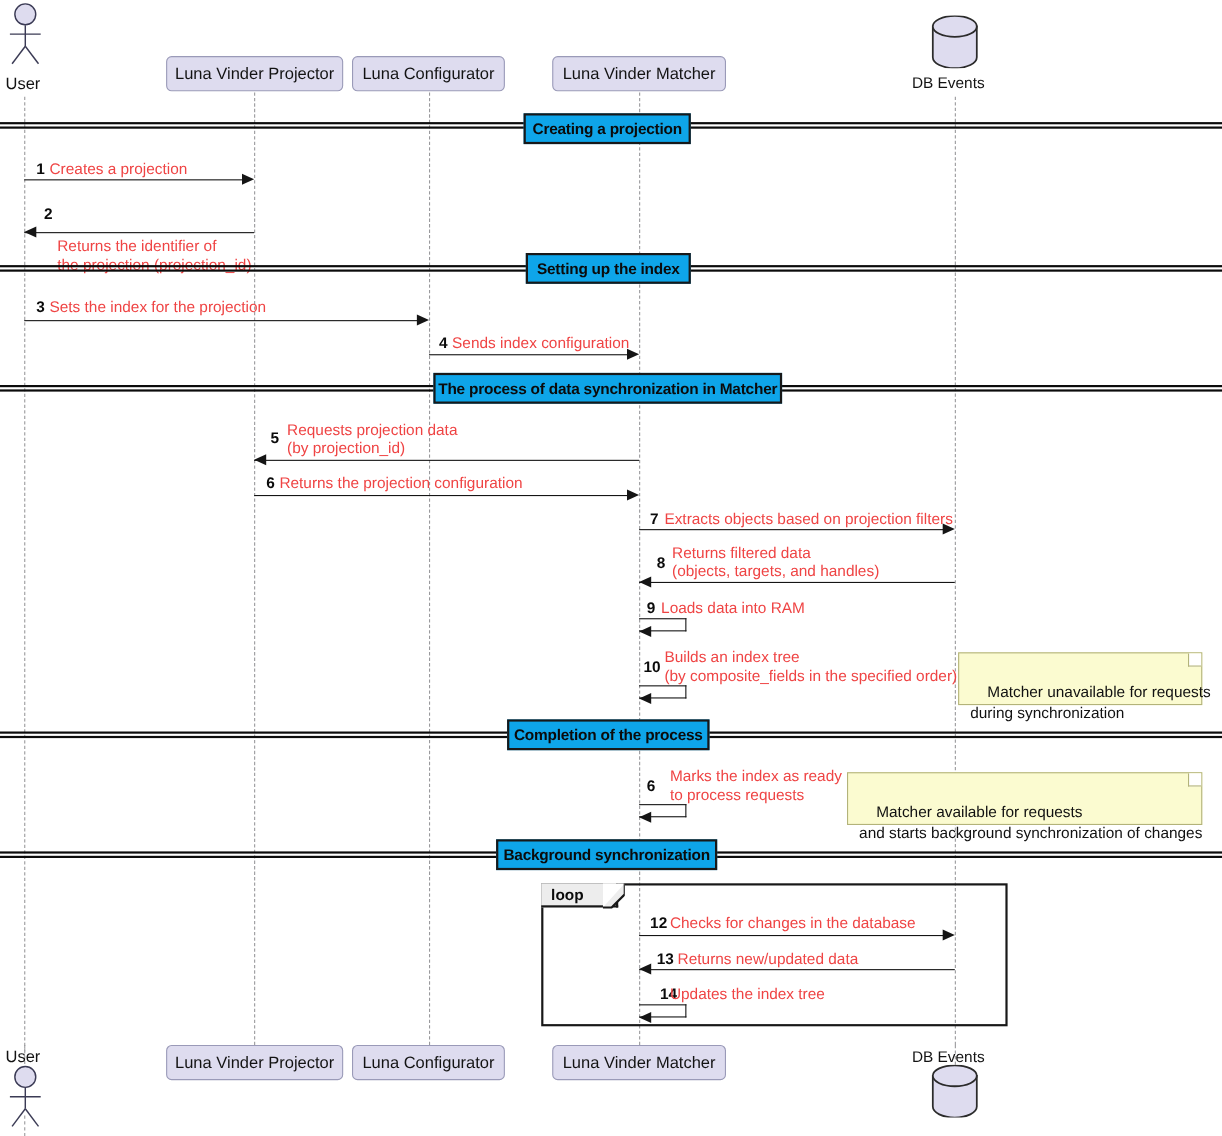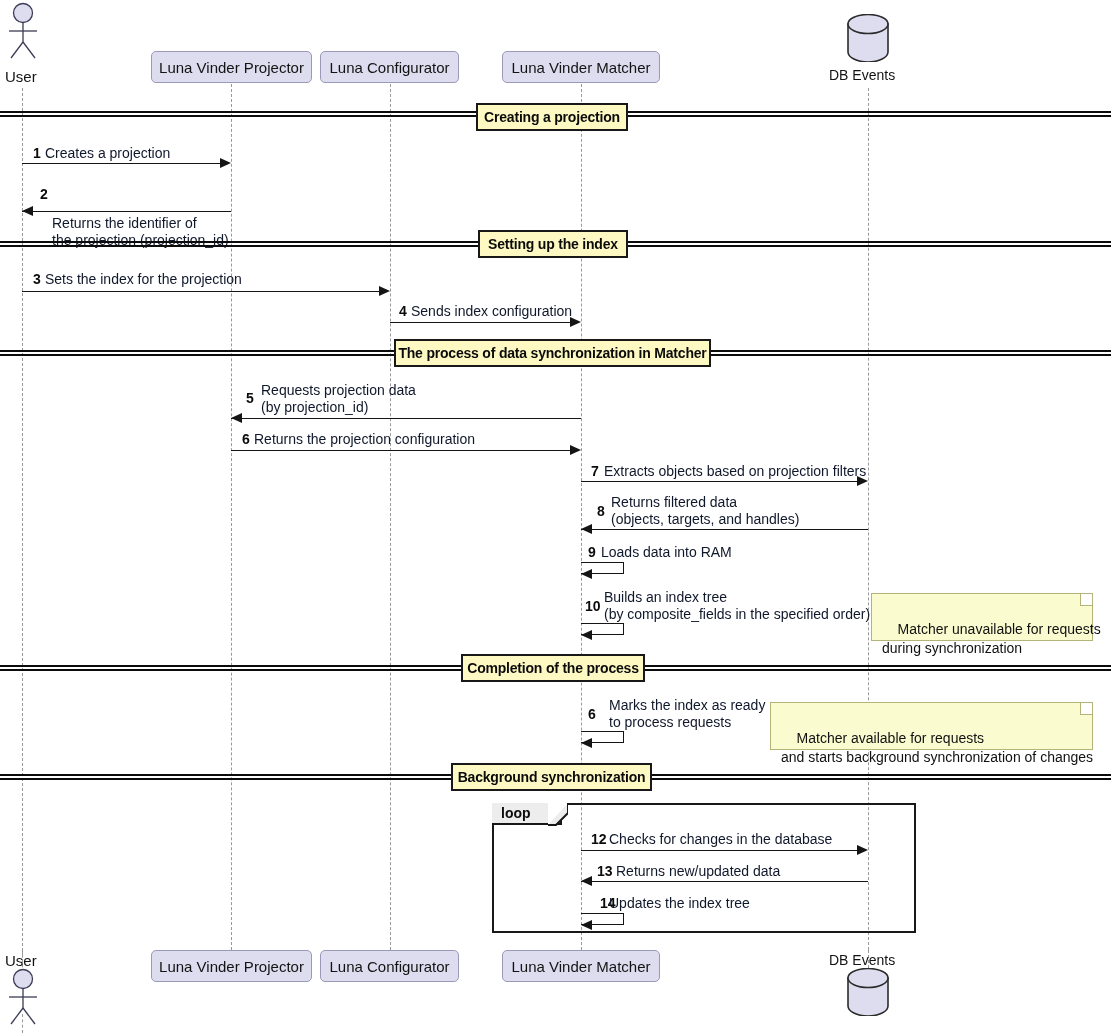--- a/index.html
+++ b/index.html
@@ -61,21 +61,21 @@
     left:0;
     width:1111px;
     height:6px;
     border-top:2px solid #0b0b0b;
     border-bottom:2px solid #0b0b0b;
     box-sizing:border-box;
   }
   .divbox{
     position:absolute;
     box-sizing:border-box;
-    background:#fef9c3;
+    background:#0ea5e9;
     border:2px solid #181818;
     display:flex;
     align-items:center;
     justify-content:center;
     font-size:14px;
     font-weight:600;
     color:#0b0b0b;
     white-space:nowrap;
     padding:0 8px;
     height:28px;
@@ -105,21 +105,21 @@
   .msgnum{
     position:absolute;
     font-size:14px;
     font-weight:700;
     color:#0b0b0b;
     white-space:nowrap;
   }
   .msgtext{
     position:absolute;
     font-size:14px;
-    color:#0f172a;
+    color:#ef4444;
     white-space:pre;
     line-height:17px;
   }
 
   
   .selfmsg{
     position:absolute;
     box-sizing:border-box;
     border:1.4px solid #151515;
     border-left:none;

